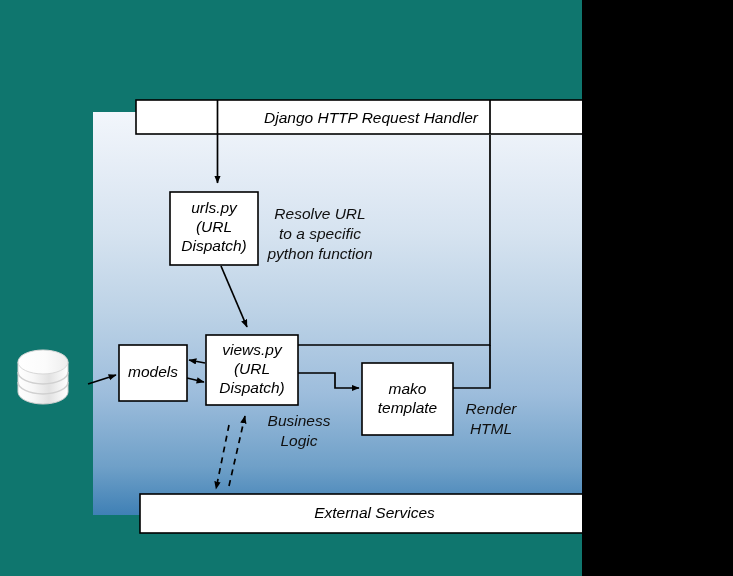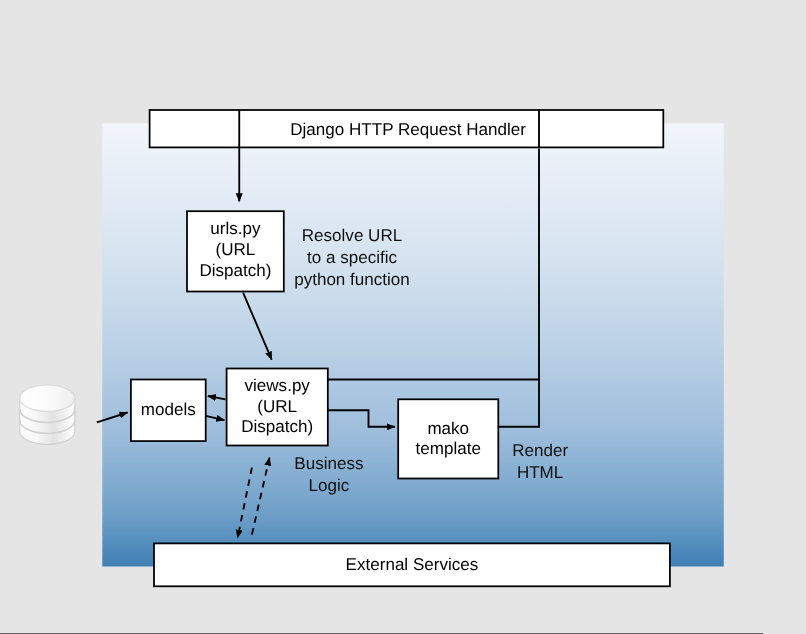--- a/index.html
+++ b/index.html
@@ -2,25 +2,26 @@
 <html><head>
 <meta charset="utf-8">
 <style>
   html, body {
     margin: 0;
     padding: 0;
     background: #000000;
   }
   #canvas {
     position: relative;
-    width: 733px;
+    width: 582px;
     height: 576px;
-    background: #e5e5e5;
+    background: #0f766e;
     overflow: hidden;
     font-family: "Liberation Sans", sans-serif;
+    font-style: italic;
   }
   #diagram-svg {
     position: absolute;
     left: 0;
     top: 0;
     width: 733px;
     height: 576px;
   }
   .node-label {
     font-family: "Liberation Sans", sans-serif;

